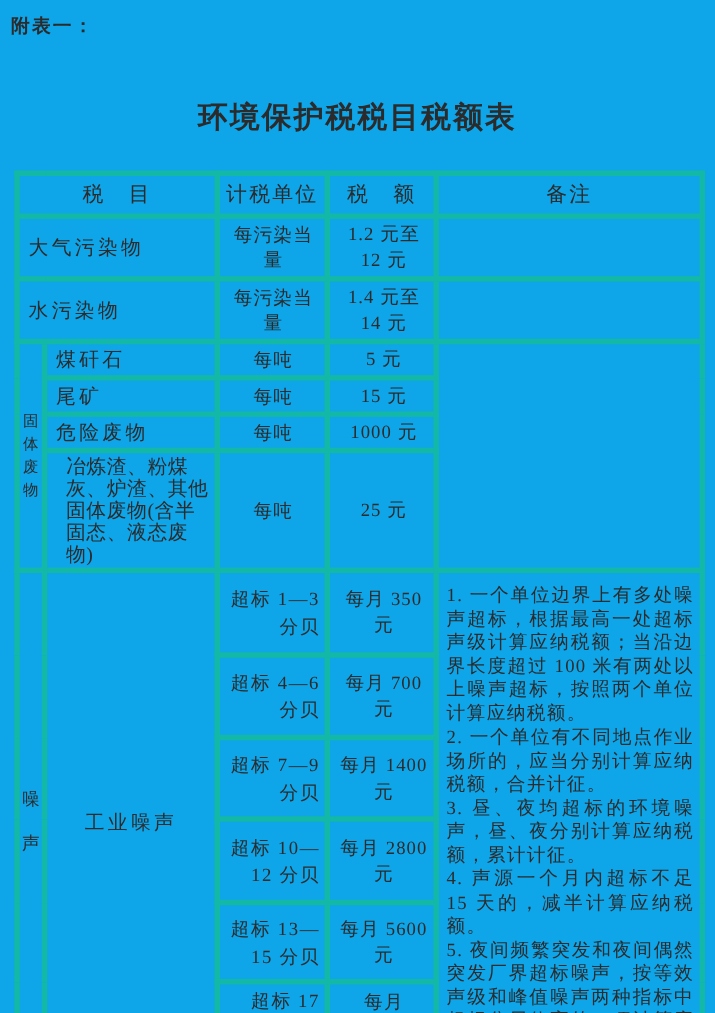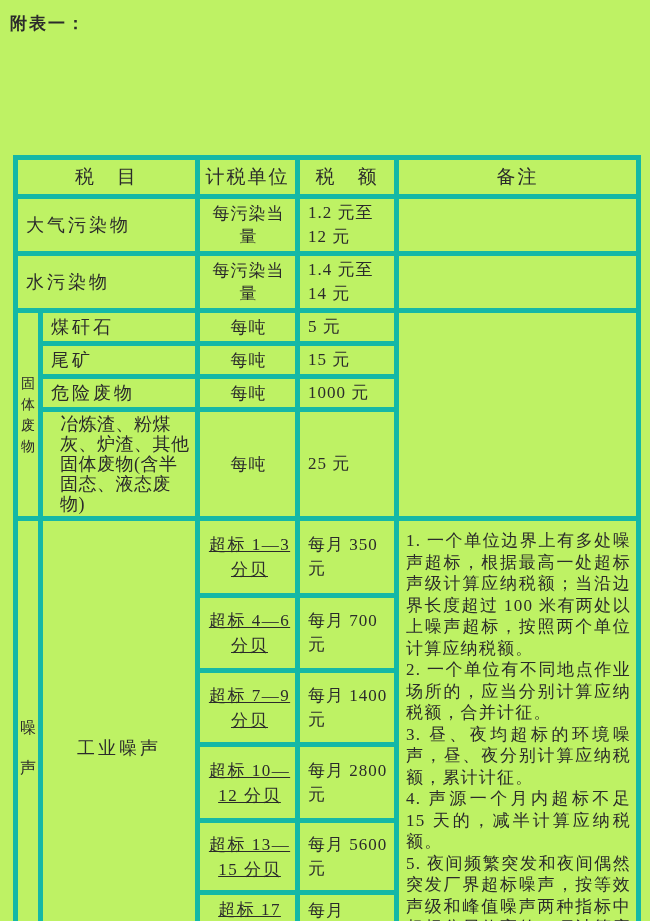--- a/index.html
+++ b/index.html
@@ -4,21 +4,21 @@
 <style>
   html,body{margin:0;padding:0;}
   body{
     width:650px;height:921px;
     background:#f4f4f4;
     font-family:"Liberation Serif","DejaVu Serif",serif;
     color:#2b2b2b;
   }
   .page{
     position:relative;width:650px;height:921px;overflow:hidden;
-    background:#bef264;
+    background:#0ea5e9;
   }
   .annotation{
     position:absolute;left:10px;top:12px;
     font-size:17px;font-weight:bold;letter-spacing:2px;
   }
   .title{
     position:absolute;left:0;top:88px;width:650px;margin:0;
     text-align:center;font-size:27px;font-weight:bold;letter-spacing:2px;
   }
   table.tax-table{
@@ -33,22 +33,22 @@
     font-size:18px;
     overflow:hidden;
   }
   .tax-table th{
     font-size:19px;font-weight:normal;text-align:center;letter-spacing:2px;
     padding:4px 2px;
   }
   td.item{ text-align:left;padding-left:8px;letter-spacing:3px;line-height:21px; }
   td.item-long{ letter-spacing:0.5px;line-height:20px;padding-left:17px;padding-right:2px; }
   td.unit{ text-align:center;padding-left:6px;font-size:17px;letter-spacing:1px; }
-  td.amount{ text-align:left;padding-left:8px;font-size:17px;letter-spacing:1px;line-height:24px;margin-left:44px; }
-  td.range{ text-align:center;padding-left:8px;font-size:17px;letter-spacing:1.5px;line-height:25px;text-decoration:underline; }
+  td.amount{ text-align:center;padding-left:8px;font-size:17px;letter-spacing:1px;line-height:24px;margin-left:44px; }
+  td.range{ text-align:right;padding-left:8px;font-size:17px;letter-spacing:1.5px;line-height:25px; }
   td.subgroup{ text-align:center;letter-spacing:3px; }
   td.v-label{
     text-align:center;padding:1px 0;letter-spacing:0;
     word-break:break-all;line-break:anywhere;
   }
   td.v-label.solid{ line-height:21px;font-size:14px;font-family:Liberation Serif, serif; }
   td.v-label.noise{ line-height:40px;font-size:16px; }
   td.remark-box{
     vertical-align:top;text-align:left;
     padding:9px 5px 4px 7px;
@@ -59,20 +59,21 @@
   }
   .pre{ white-space:pre-line; }
 </style>
 </head>
 <body>
 
 <div class="page">
 
   <div class="annotation">附表一：</div>
 
+  <h1 class="title">环境保护税税目税额表</h1>
 
   <table class="tax-table">
     <colgroup>
       <col style="width:25px">
       <col style="width:157px">
       <col style="width:100px">
       <col style="width:99px">
       <col style="width:242px">
     </colgroup>
 

